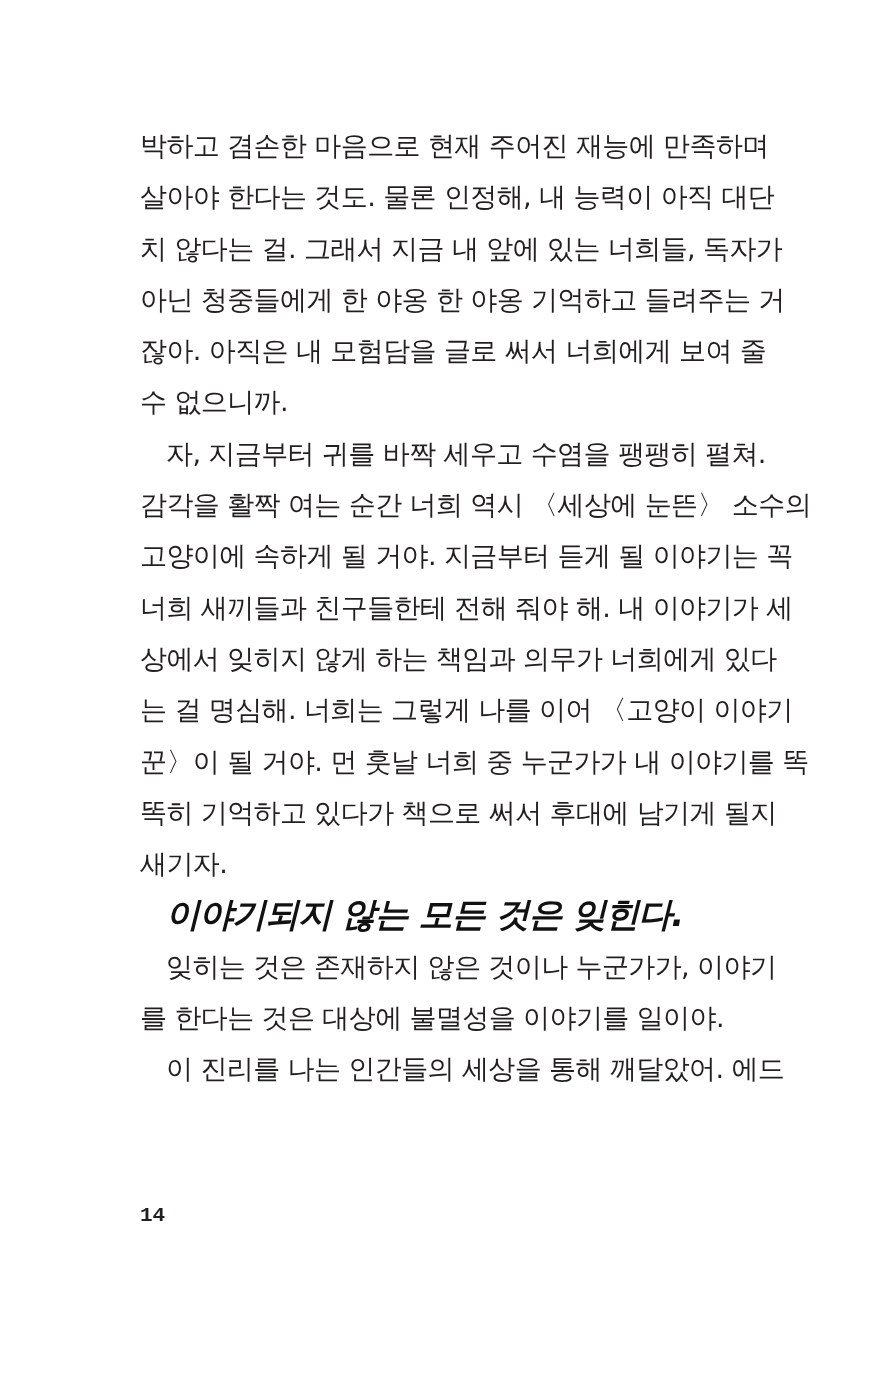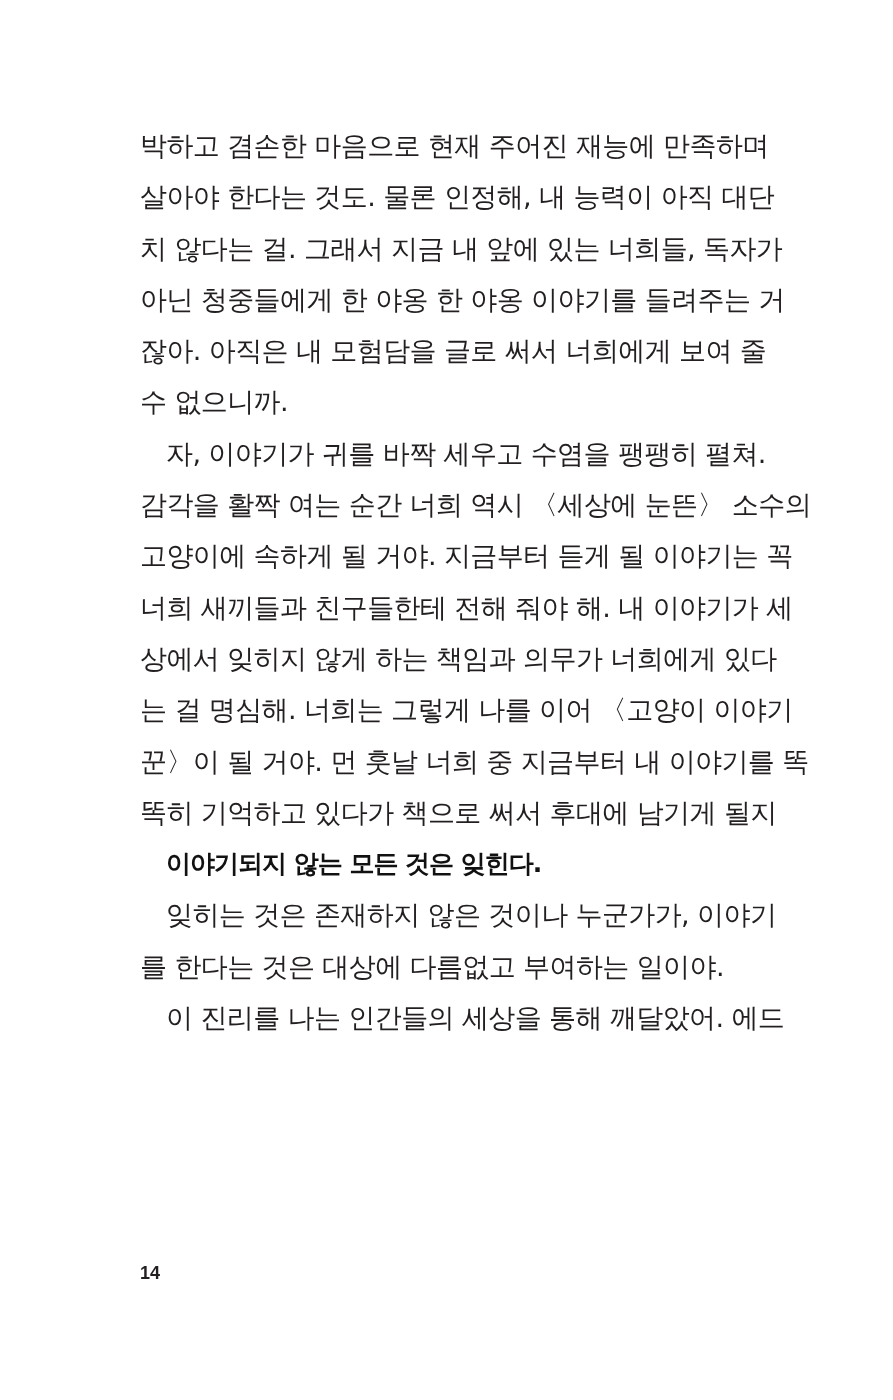--- a/index.html
+++ b/index.html
@@ -32,53 +32,55 @@
       display: block;
     }
     .line.last {
       text-align-last: left;
     }
     .line.indent {
       padding-left: 26px;
     }
     .line.bold {
       font-weight: bold;
-      font-size: 25px;
+      font-size: 34px;
       letter-spacing: -1px;
       color: #111111;
       padding-left: 26px;
       text-align-last: left;
+      font-style: italic;
     }
     .page-number {
       position: absolute;
       left: 140px;
-      top: 1263px;
-      font-family: Liberation Sans, sans-serif;
+      top: 1204px;
+      font-family: Liberation Mono, monospace;
       font-weight: bold;
-      font-size: 18px;
+      font-size: 21px;
       color: #231f20;
     }
   </style>
 </head>
 <body>
 
 <div class="page">
   <div class="line">박하고 겸손한 마음으로 현재 주어진 재능에 만족하며</div>
   <div class="line">살아야 한다는 것도. 물론 인정해, 내 능력이 아직 대단</div>
   <div class="line">치 않다는 걸. 그래서 지금 내 앞에 있는 너희들, 독자가</div>
-  <div class="line">아닌 청중들에게 한 야옹 한 야옹 이야기를 들려주는 거</div>
+  <div class="line">아닌 청중들에게 한 야옹 한 야옹 기억하고 들려주는 거</div>
   <div class="line">잖아. 아직은 내 모험담을 글로 써서 너희에게 보여 줄</div>
   <div class="line last">수 없으니까.</div>
-  <div class="line indent">자, 이야기가 귀를 바짝 세우고 수염을 팽팽히 펼쳐.</div>
+  <div class="line indent">자, 지금부터 귀를 바짝 세우고 수염을 팽팽히 펼쳐.</div>
   <div class="line">감각을 활짝 여는 순간 너희 역시 〈세상에 눈뜬〉 소수의</div>
   <div class="line">고양이에 속하게 될 거야. 지금부터 듣게 될 이야기는 꼭</div>
   <div class="line">너희 새끼들과 친구들한테 전해 줘야 해. 내 이야기가 세</div>
   <div class="line">상에서 잊히지 않게 하는 책임과 의무가 너희에게 있다</div>
   <div class="line">는 걸 명심해. 너희는 그렇게 나를 이어 〈고양이 이야기</div>
-  <div class="line">꾼〉이 될 거야. 먼 훗날 너희 중 지금부터 내 이야기를 똑</div>
+  <div class="line">꾼〉이 될 거야. 먼 훗날 너희 중 누군가가 내 이야기를 똑</div>
   <div class="line">똑히 기억하고 있다가 책으로 써서 후대에 남기게 될지</div>
+  <div class="line last">새기자.</div>
   <div class="line bold">이야기되지 않는 모든 것은 잊힌다.</div>
   <div class="line indent">잊히는 것은 존재하지 않은 것이나 누군가가, 이야기</div>
-  <div class="line last">를 한다는 것은 대상에 다름없고 부여하는 일이야.</div>
+  <div class="line last">를 한다는 것은 대상에 불멸성을 이야기를 일이야.</div>
   <div class="line indent">이 진리를 나는 인간들의 세상을 통해 깨달았어. 에드</div>
 </div>
 
 <div class="page-number">14</div>
 
 </body></html>

